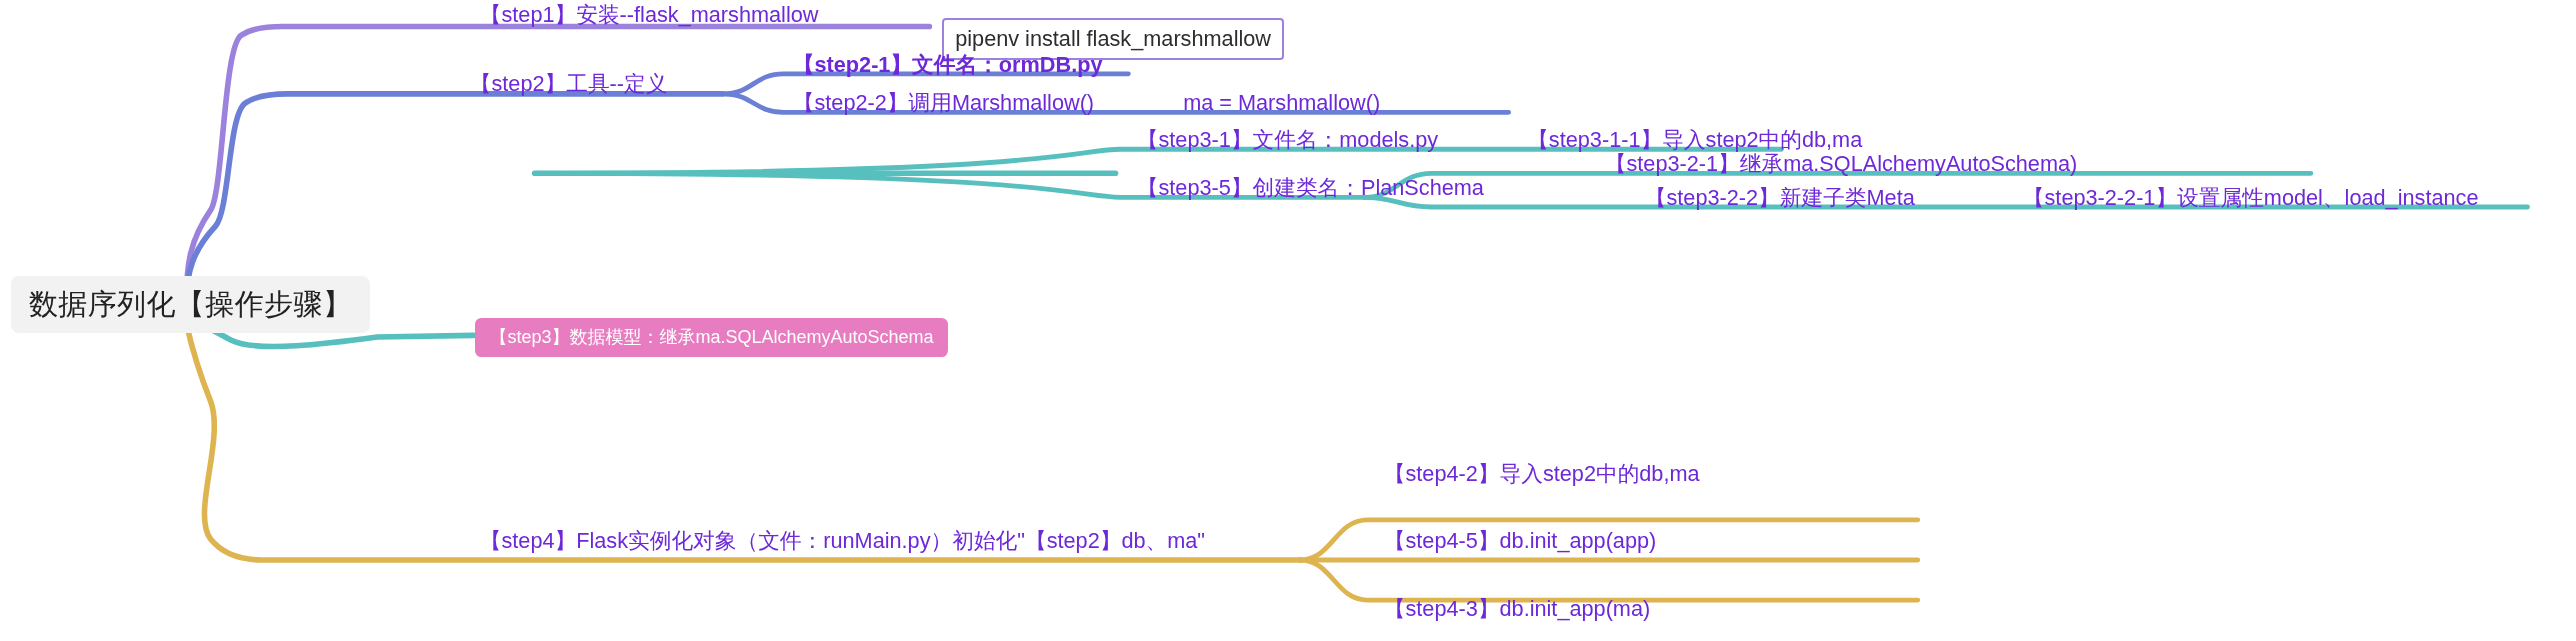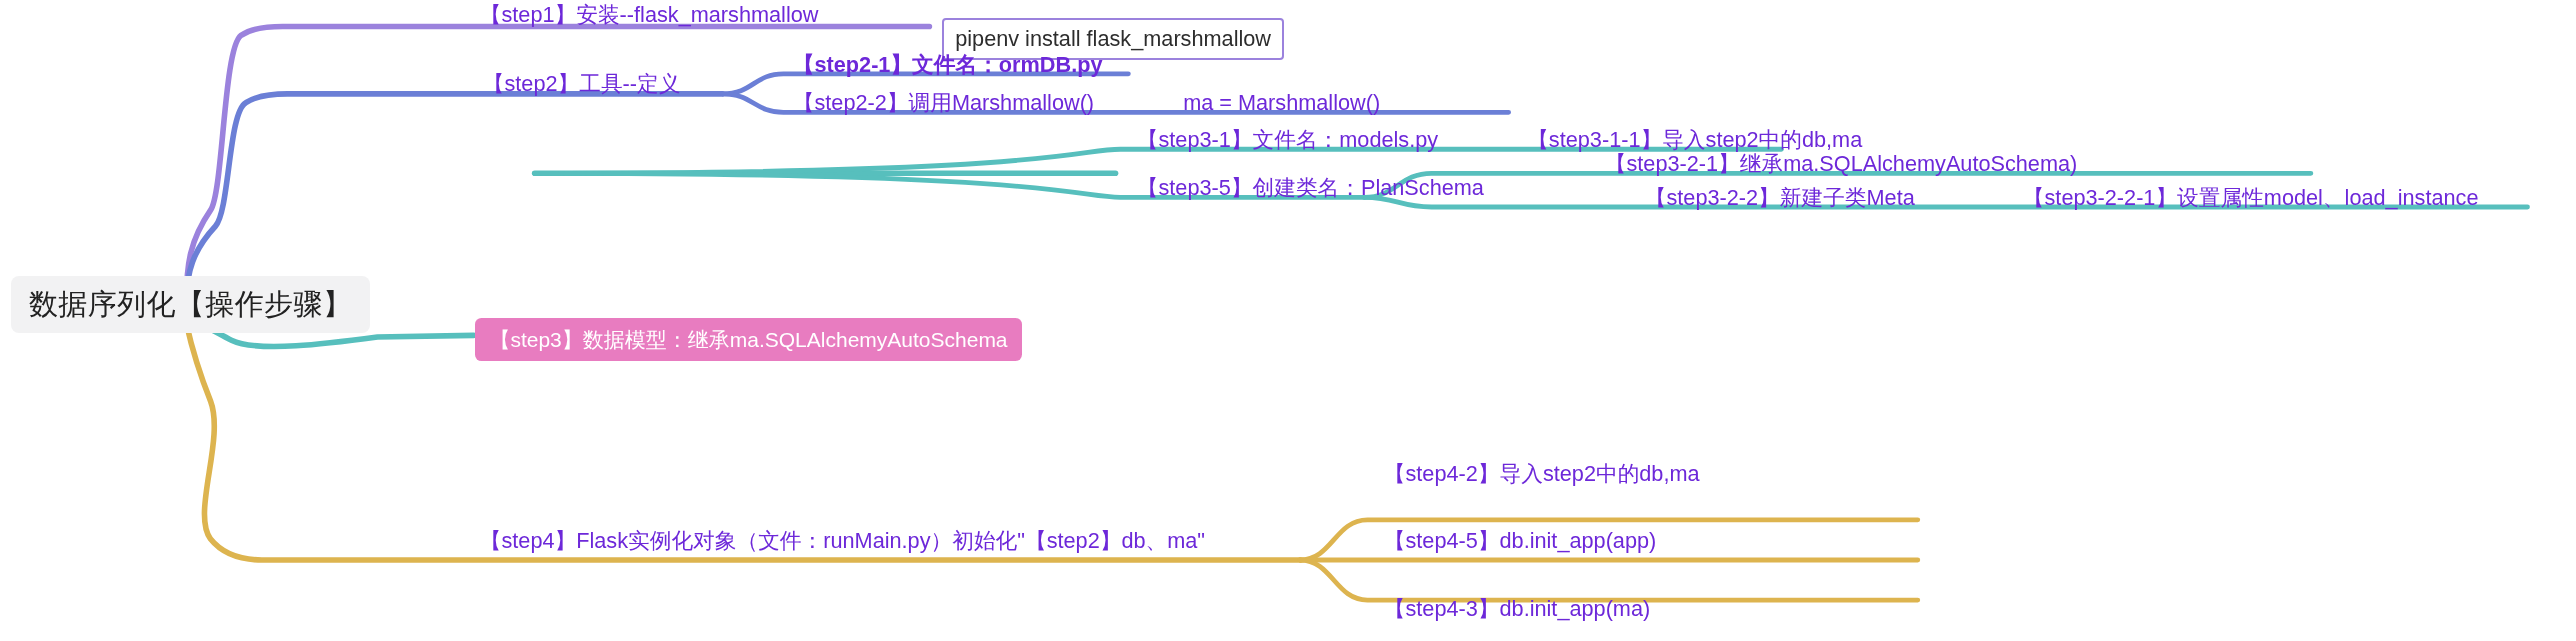--- a/index.html
+++ b/index.html
@@ -46,21 +46,21 @@
   .leaf {
     font-size: 21.7px;
     color: #6d28d9;
     padding: 1.6px 4.8px;
   }
   
   .pink-node {
     background: #e87cc0;
     border-radius: 6.4px;
     padding: 8.8px 14.4px;
-    font-size: 21px;
+    font-size: 18px;
     color: #ffffff;
   }
   
   .box-purple {
     background: #ffffff;
     border: 2.4px solid #9b82dd;
     border-radius: 4px;
     padding: 6.4px 11.2px;
     font-size: 21.7px;
     color: #2d2d2d;
@@ -113,21 +113,21 @@
       <path d="M 1620,698 C 1660,698 1664,748 1704,748 L 2390,748" fill="none" stroke="#ddb44f" stroke-width="6" stroke-linecap="round"></path>
     </g>
   </svg>
 
   <div class="node root-node" style="left:11.2px; top:276px;">数据序列化【操作步骤】</div>
 
   <div class="node leaf" style="left:475px; top:0px;">【step1】安装--flask_marshmallow</div>
 
   <div class="node box-purple" style="left:942px; top:9.6px;margin-top:8px;">pipenv install flask_marshmallow</div>
 
-  <div class="node leaf" style="left:478px; top:69px;text-align:center;">【step2】工具--定义</div>
+  <div class="node leaf" style="left:465px; top:69px;text-align:center;">【step2】工具--定义</div>
 
   <div class="node leaf" style="left:788px; top:50px;font-weight:bold;">【step2-1】文件名：ormDB.py</div>
 
   <div class="node leaf" style="left:788px; top:88px;">
     <span>【step2-2】调用Marshmallow()</span>
     <span class="seg-gap"></span>
     <span>ma = Marshmallow()</span>
   </div>
 
   <div class="node pink-node" style="left:475px; top:318px;">【step3】数据模型：继承ma.SQLAlchemyAutoSchema</div>

